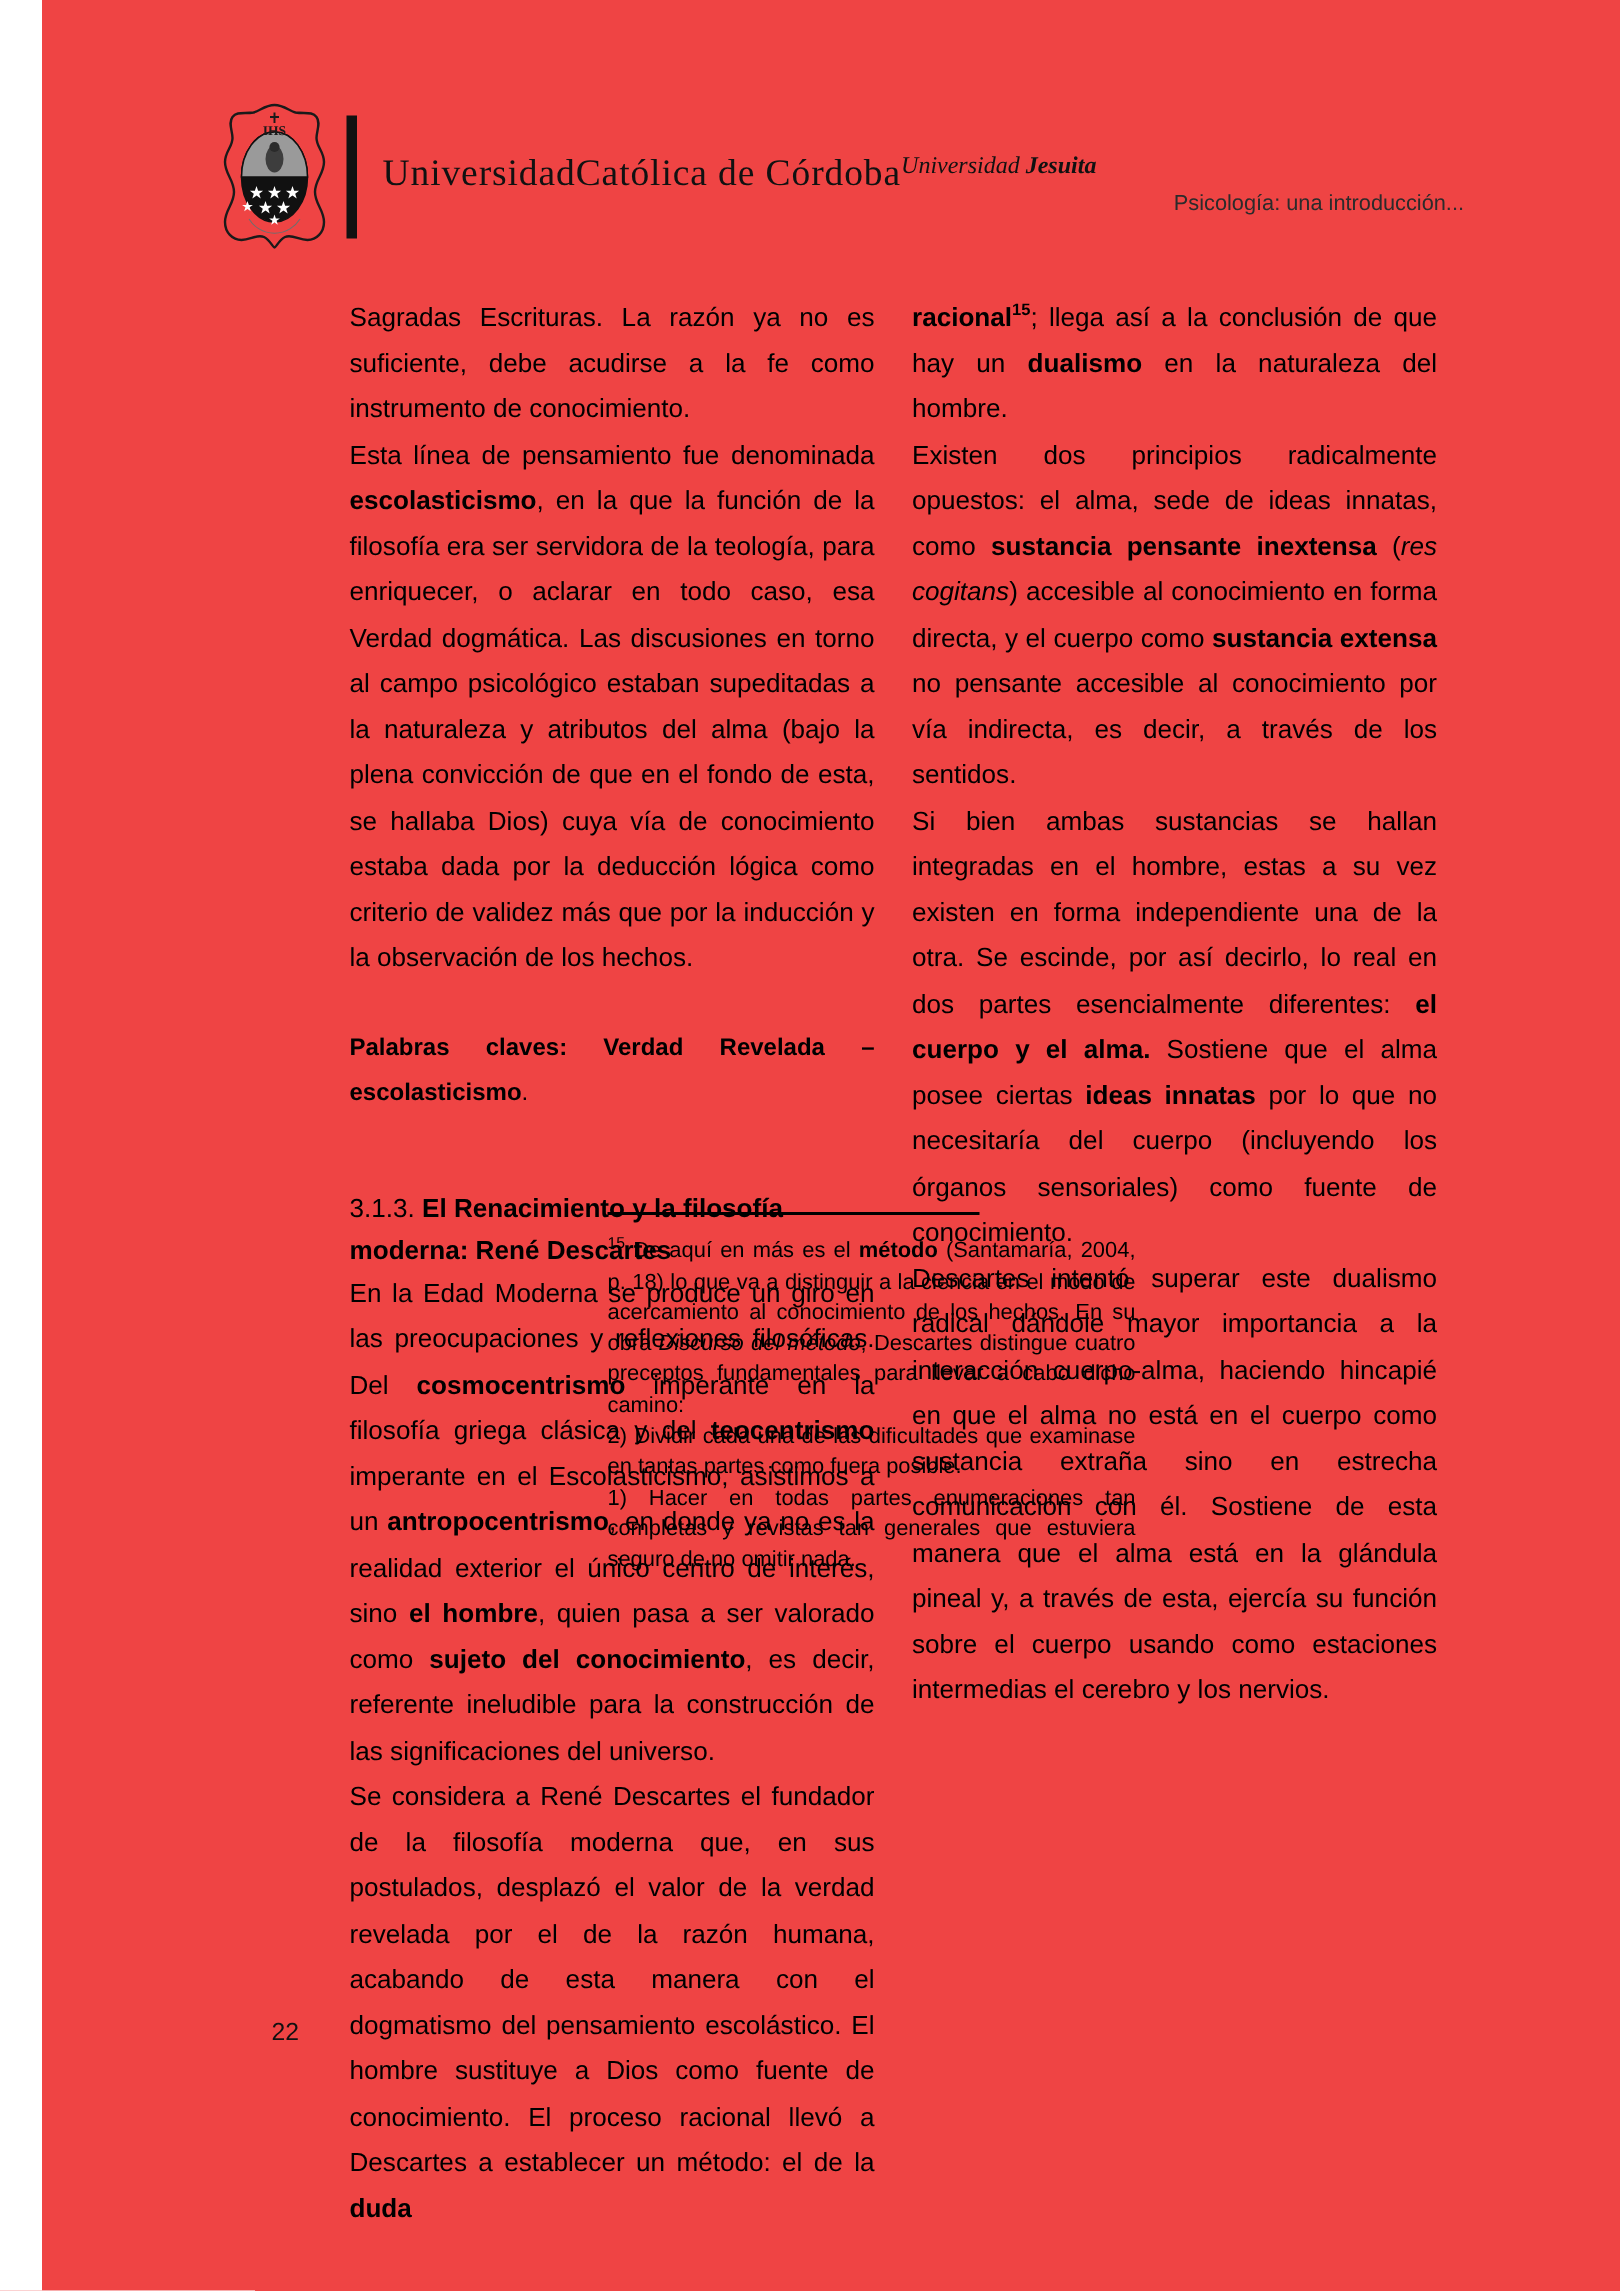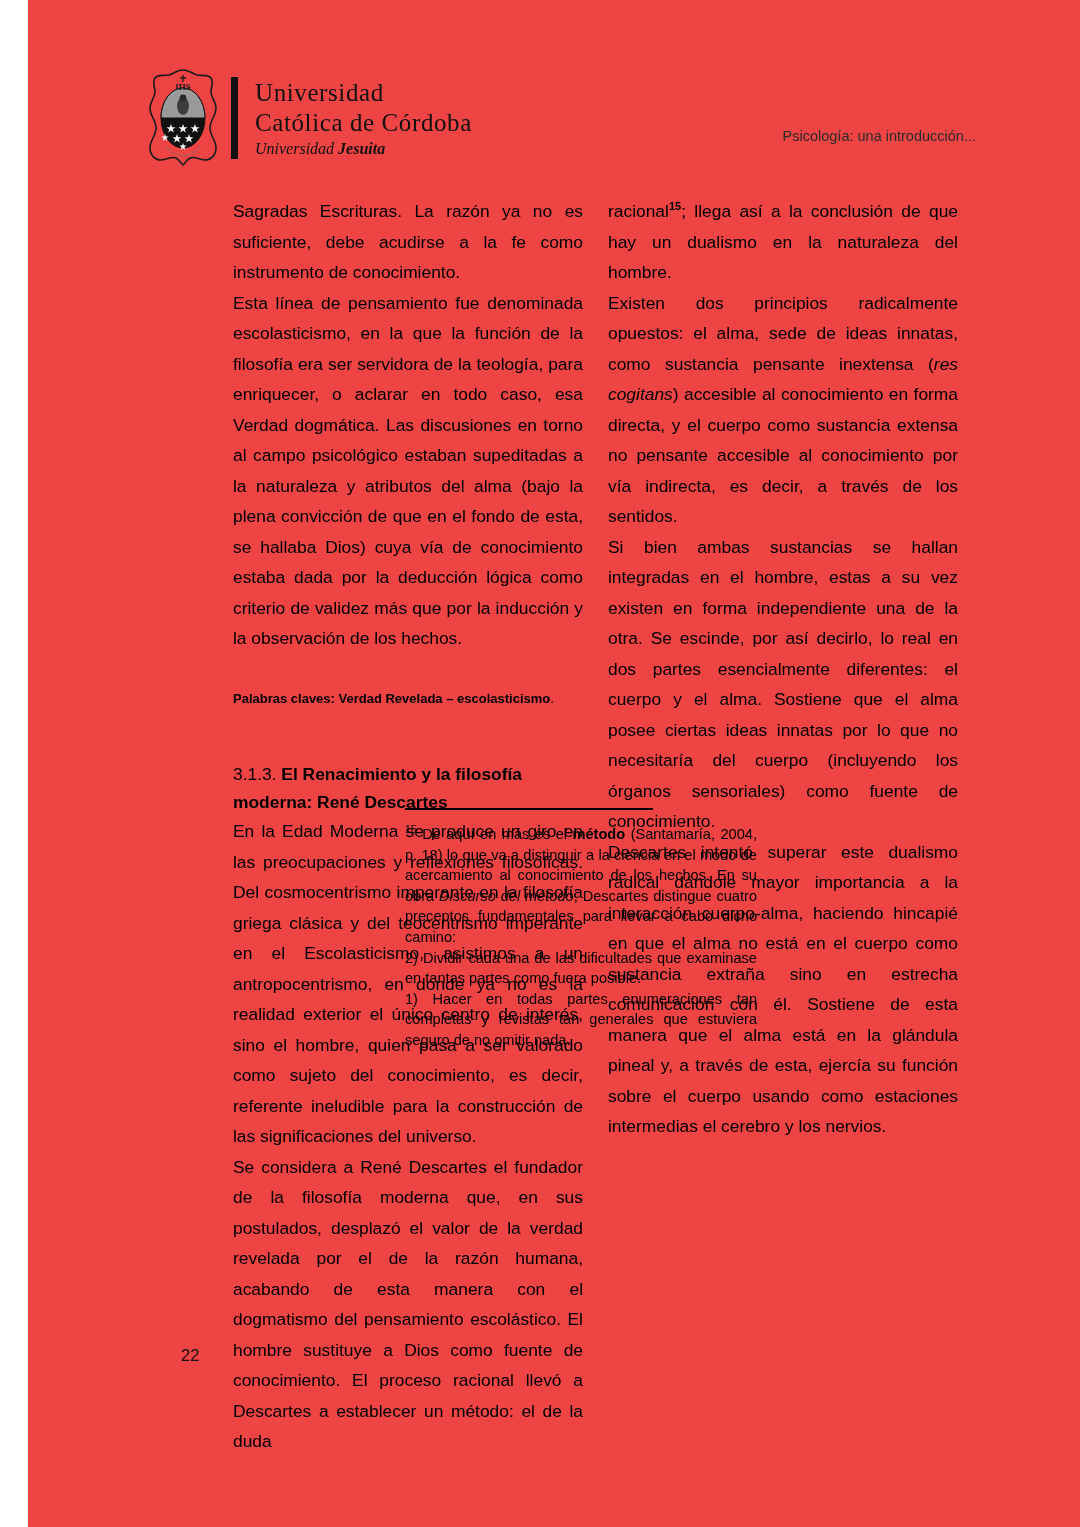--- a/index.html
+++ b/index.html
@@ -44,21 +44,21 @@
     width: 7px;
     height: 82px;
     background: #111;
     margin-left: 11px;
     margin-right: 17px;
     flex: 0 0 auto;
     align-self: center;
   }
   .wordmark {
     display: flex;
-    flex-direction: column;
+    flex-direction: row;
     justify-content: center;
     line-height: 1.0;
   }
   .wm-line1, .wm-line2 {
     font-family: "Liberation Serif", serif;
     font-size: 25px;
     letter-spacing: 0.6px;
     color: #111;
     white-space: nowrap;
   }
@@ -99,25 +99,25 @@
   .col-right { left: 377px; }
 
   .body-p {
     font-size: 17.4px;
     line-height: 30.5px;
     text-align: justify;
     text-justify: inter-word;
     margin: 0;
     hyphens: manual;
   }
-  .body-p b { font-weight: normal; }
+  .body-p b { font-weight: bold; }
   .body-p i { font-style: italic; }
   .gap-para { margin-top: 0; }
   .keywords {
-    font-size: 13px;
+    font-size: 16px;
     line-height: 30.5px;
     text-align: justify;
     font-weight: bold;
     margin: 30px 0 0 0;
   }
   .keywords .norm { font-weight: normal; }
   .section-head {
     font-size: 17.4px;
     line-height: 28px;
     margin: 46px 0 0 0;

